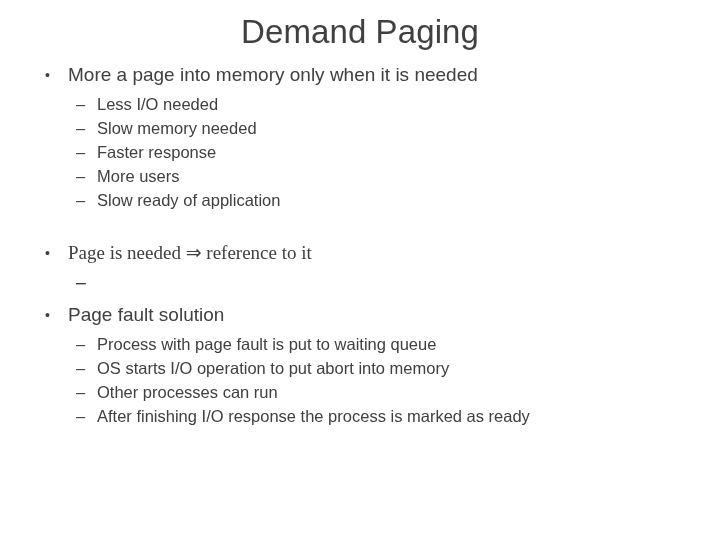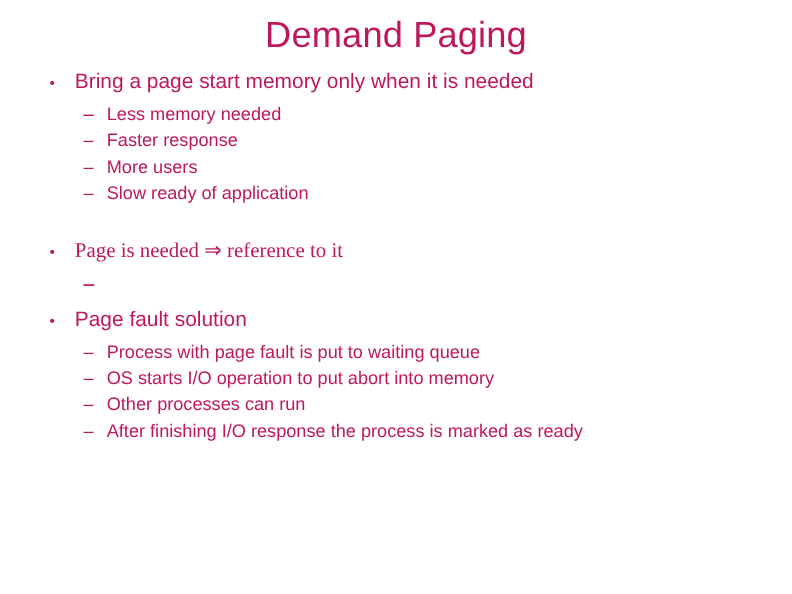--- a/index.html
+++ b/index.html
@@ -5,21 +5,21 @@
   html, body {
     margin: 0;
     padding: 0;
     background: #ffffff;
   }
   .slide {
     position: relative;
     width: 720px;
     height: 540px;
     background: #ffffff;
-    color: #be185d;
+    color: #404040;
     font-family: "Liberation Sans", "DejaVu Sans", sans-serif;
     overflow: hidden;
     -webkit-font-smoothing: antialiased;
   }
 
   .slide-title {
     position: absolute;
     top: 12px;
     left: 0;
     width: 720px;
@@ -97,29 +97,30 @@
 
 <div class="slide">
 
   <div class="slide-title">Demand Paging</div>
 
   <div class="body-area">
 
     <div class="group">
       <div class="lvl1">
         <span class="marker">•</span>
-        <span>Bring a page start memory only when it is needed</span>
+        <span>More a page into memory only when it is needed</span>
       </div>
       <div class="gap-sm"></div>
       <div class="lvl2">
         <span class="marker">–</span>
+        <span>Less I/O needed</span>
       </div>
       <div class="lvl2">
         <span class="marker">–</span>
-        <span>Less memory needed</span>
+        <span>Slow memory needed</span>
       </div>
       <div class="lvl2">
         <span class="marker">–</span>
         <span>Faster response</span>
       </div>
       <div class="lvl2">
         <span class="marker">–</span>
         <span>More users</span>
       </div>
       <div class="lvl2">

